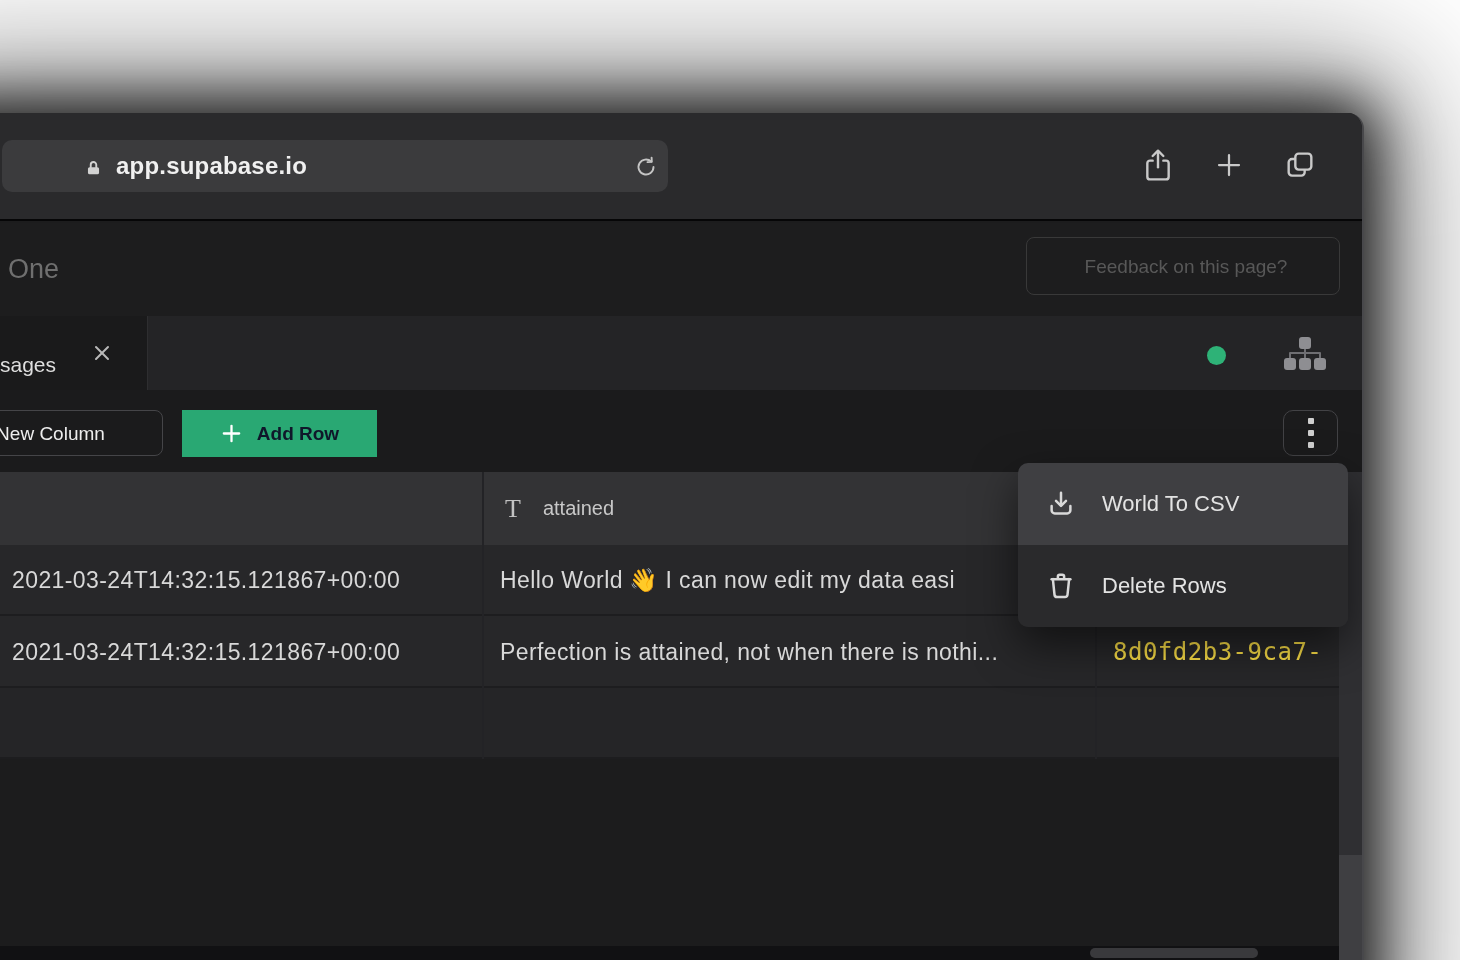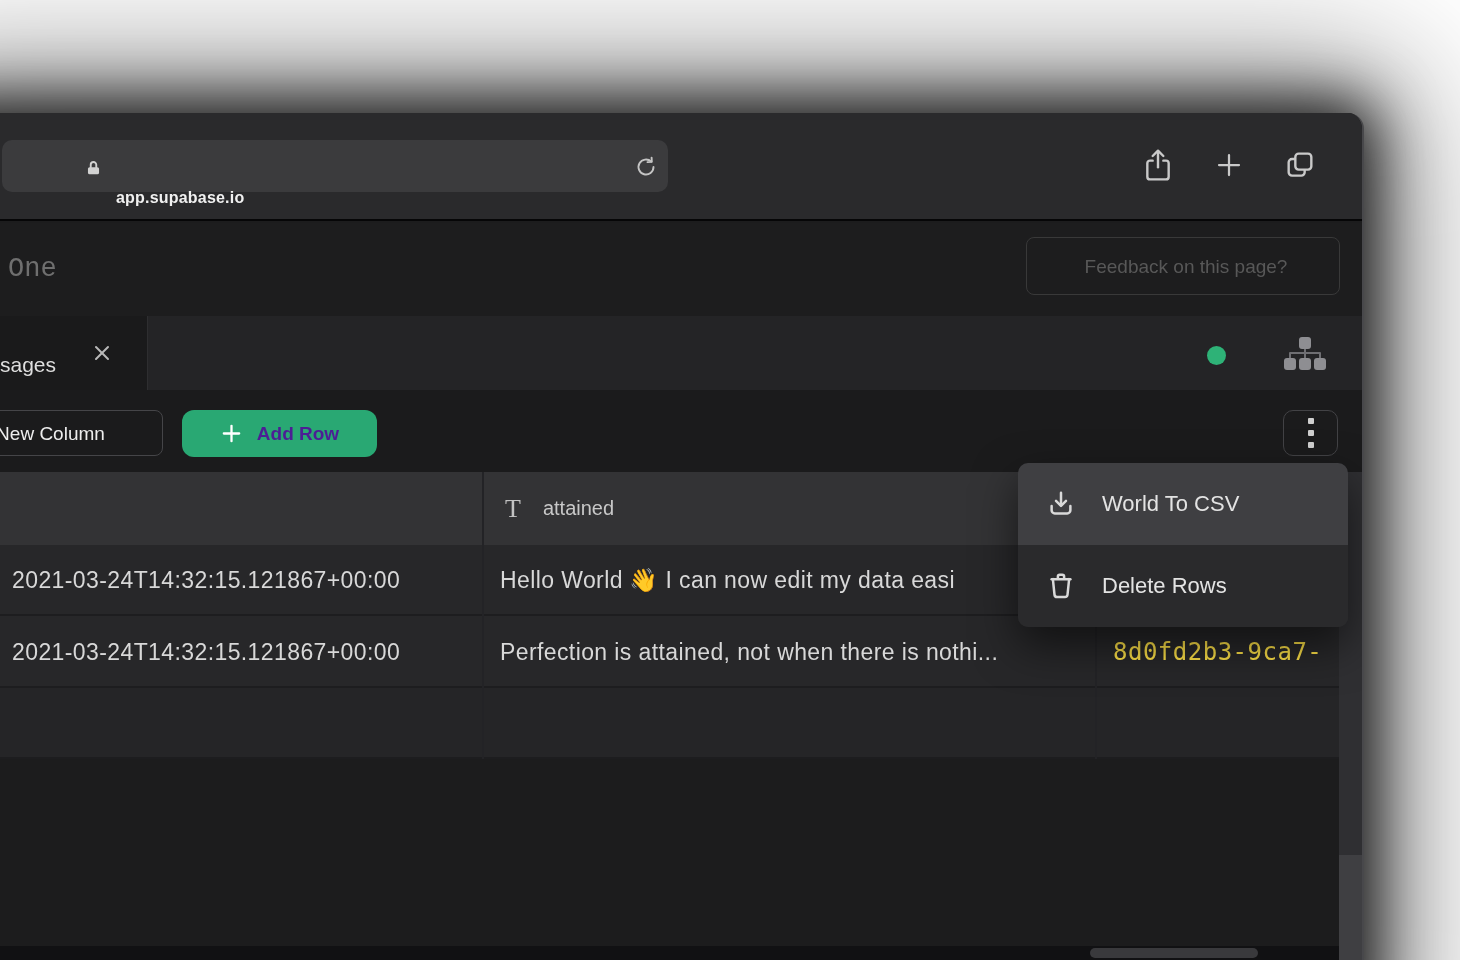--- a/index.html
+++ b/index.html
@@ -9,46 +9,46 @@
   
   .window{position:absolute;left:-80px;top:113px;width:1444px;height:940px;
     background:#1c1c1d;border-radius:16px;overflow:hidden;
     border-right:2px solid #48484b;
     box-shadow:0 0 60px 12px rgba(0,0,0,.85),0 0 140px 45px rgba(0,0,0,.45);}
 
   
   .chrome{position:absolute;left:0;top:0;width:1444px;height:108px;background:#2a2a2c;border-bottom:2px solid #060607;}
   .urlbar{position:absolute;left:82px;top:27px;width:666px;height:52px;border-radius:10px;background:#3b3b3d;}
   .lock{position:absolute;left:164px;top:44px;color:#d2d2d2;}
-  .urltext{position:absolute;left:196px;top:27px;height:44px;line-height:52px;font-size:16px;font-weight:700;color:#f0f0f0;letter-spacing:.2px;margin-top:32px;}
+  .urltext{position:absolute;left:196px;top:27px;height:44px;line-height:52px;font-size:24px;font-weight:700;color:#f0f0f0;letter-spacing:.2px;}
   .reload{position:absolute;left:714px;top:42px;color:#c4c4c4;}
   .chrome-ic{position:absolute;color:#c9c9c9;}
   .ic-share{left:1222px;top:33px;}
   .ic-plus{left:1294px;top:37px;}
   .ic-tabs{left:1364px;top:36px;}
 
   
   .appheader{position:absolute;left:0;top:110px;width:1444px;height:93px;background:#1d1d1e;}
-  .project{position:absolute;left:88px;top:110px;height:93px;line-height:93px;font-size:27px;color:#6f6f6f;font-family:Liberation Mono, monospace;}
+  .project{position:absolute;left:88px;top:110px;height:93px;line-height:93px;font-size:27px;color:#6f6f6f;}
   .feedback{position:absolute;left:1106px;top:124px;width:314px;height:58px;border:1px solid #393939;border-radius:8px;
     color:#585858;font-size:19px;text-align:center;line-height:56px;background:transparent;padding-left:12px;}
 
   
   .tabbar{position:absolute;left:0;top:203px;width:1444px;height:74px;background:#242426;}
   .tab{position:absolute;left:0;top:203px;width:228px;height:74px;background:#1a1a1b;border-right:1px solid #2e2e30;}
   .tablabel{position:absolute;left:80px;top:12px;height:74px;line-height:74px;font-size:21px;color:#dedede;}
   .tabclose{position:absolute;left:170px;top:25px;color:#b9b9b9;}
   .statusdot{position:absolute;left:1287px;top:233px;width:19px;height:19px;border-radius:50%;}
   .schemaic{position:absolute;left:1363px;top:222px;color:#9d9da0;}
 
   
   .toolbar{position:absolute;left:0;top:277px;width:1444px;height:82px;background:#1b1b1c;}
   .btn-newcol{position:absolute;left:18px;top:297px;width:225px;height:46px;border:1.5px solid #454548;border-radius:8px;
     color:#ededed;font-size:19px;font-weight:500;text-align:center;line-height:44px;background:transparent;}
-  .btn-addrow{position:absolute;left:262px;top:297px;width:195px;height:47px;border:none;border-radius:12px;color:#4c1d95;
+  .btn-addrow{position:absolute;left:262px;top:297px;width:195px;height:47px;border:none;border-radius:0;color:#0f172a;
     font-size:19px;font-weight:700;display:flex;align-items:center;justify-content:center;gap:14px;}
   .btn-kebab{position:absolute;left:1363px;top:297px;width:55px;height:46px;border:1.5px solid #424245;border-radius:10px;
     background:transparent;color:#cfcfcf;display:flex;align-items:center;justify-content:center;}
 
   
   .grid-header{position:absolute;left:0;top:359px;width:1419px;height:73px;background:#333335;}
   .colhead{position:absolute;top:359px;height:73px;display:flex;align-items:center;gap:22px;color:#c8c8c8;font-size:20px;}
   .ch-1{left:89px;}
   .ch-2{left:585px;}
   .t-glyph{font-family:"Liberation Serif",serif;font-size:26px;color:#c2c2c2;line-height:1;}

